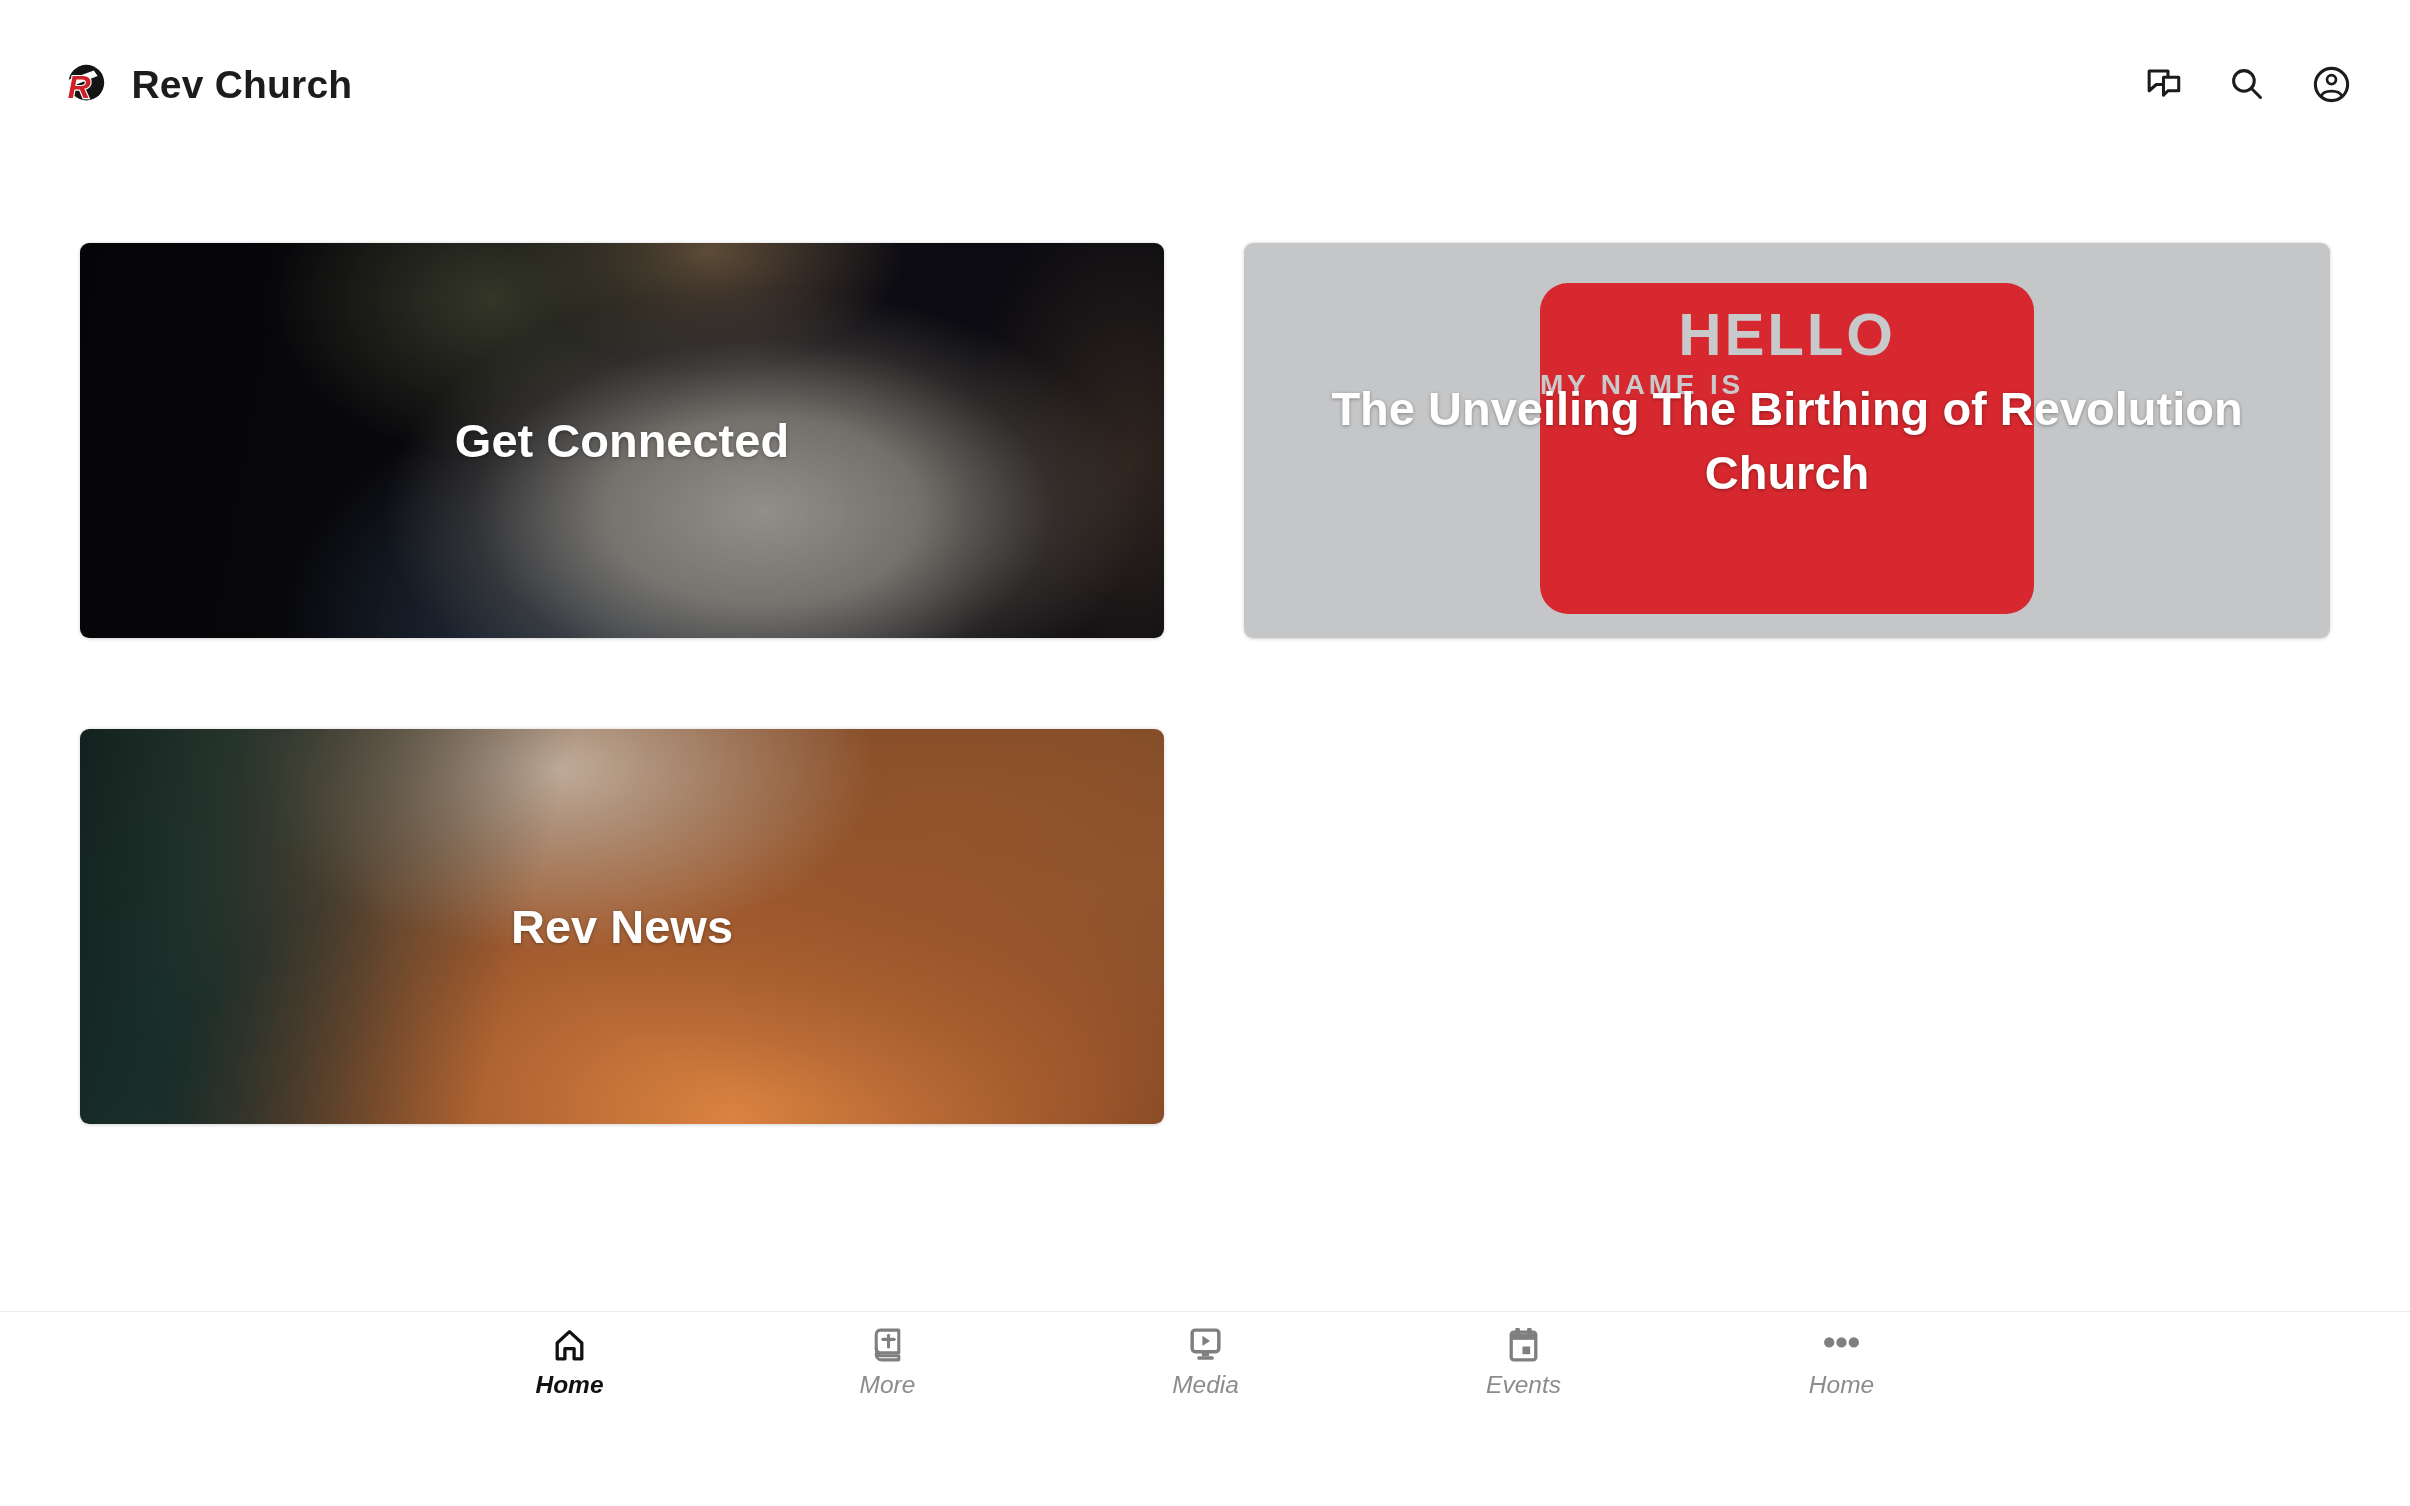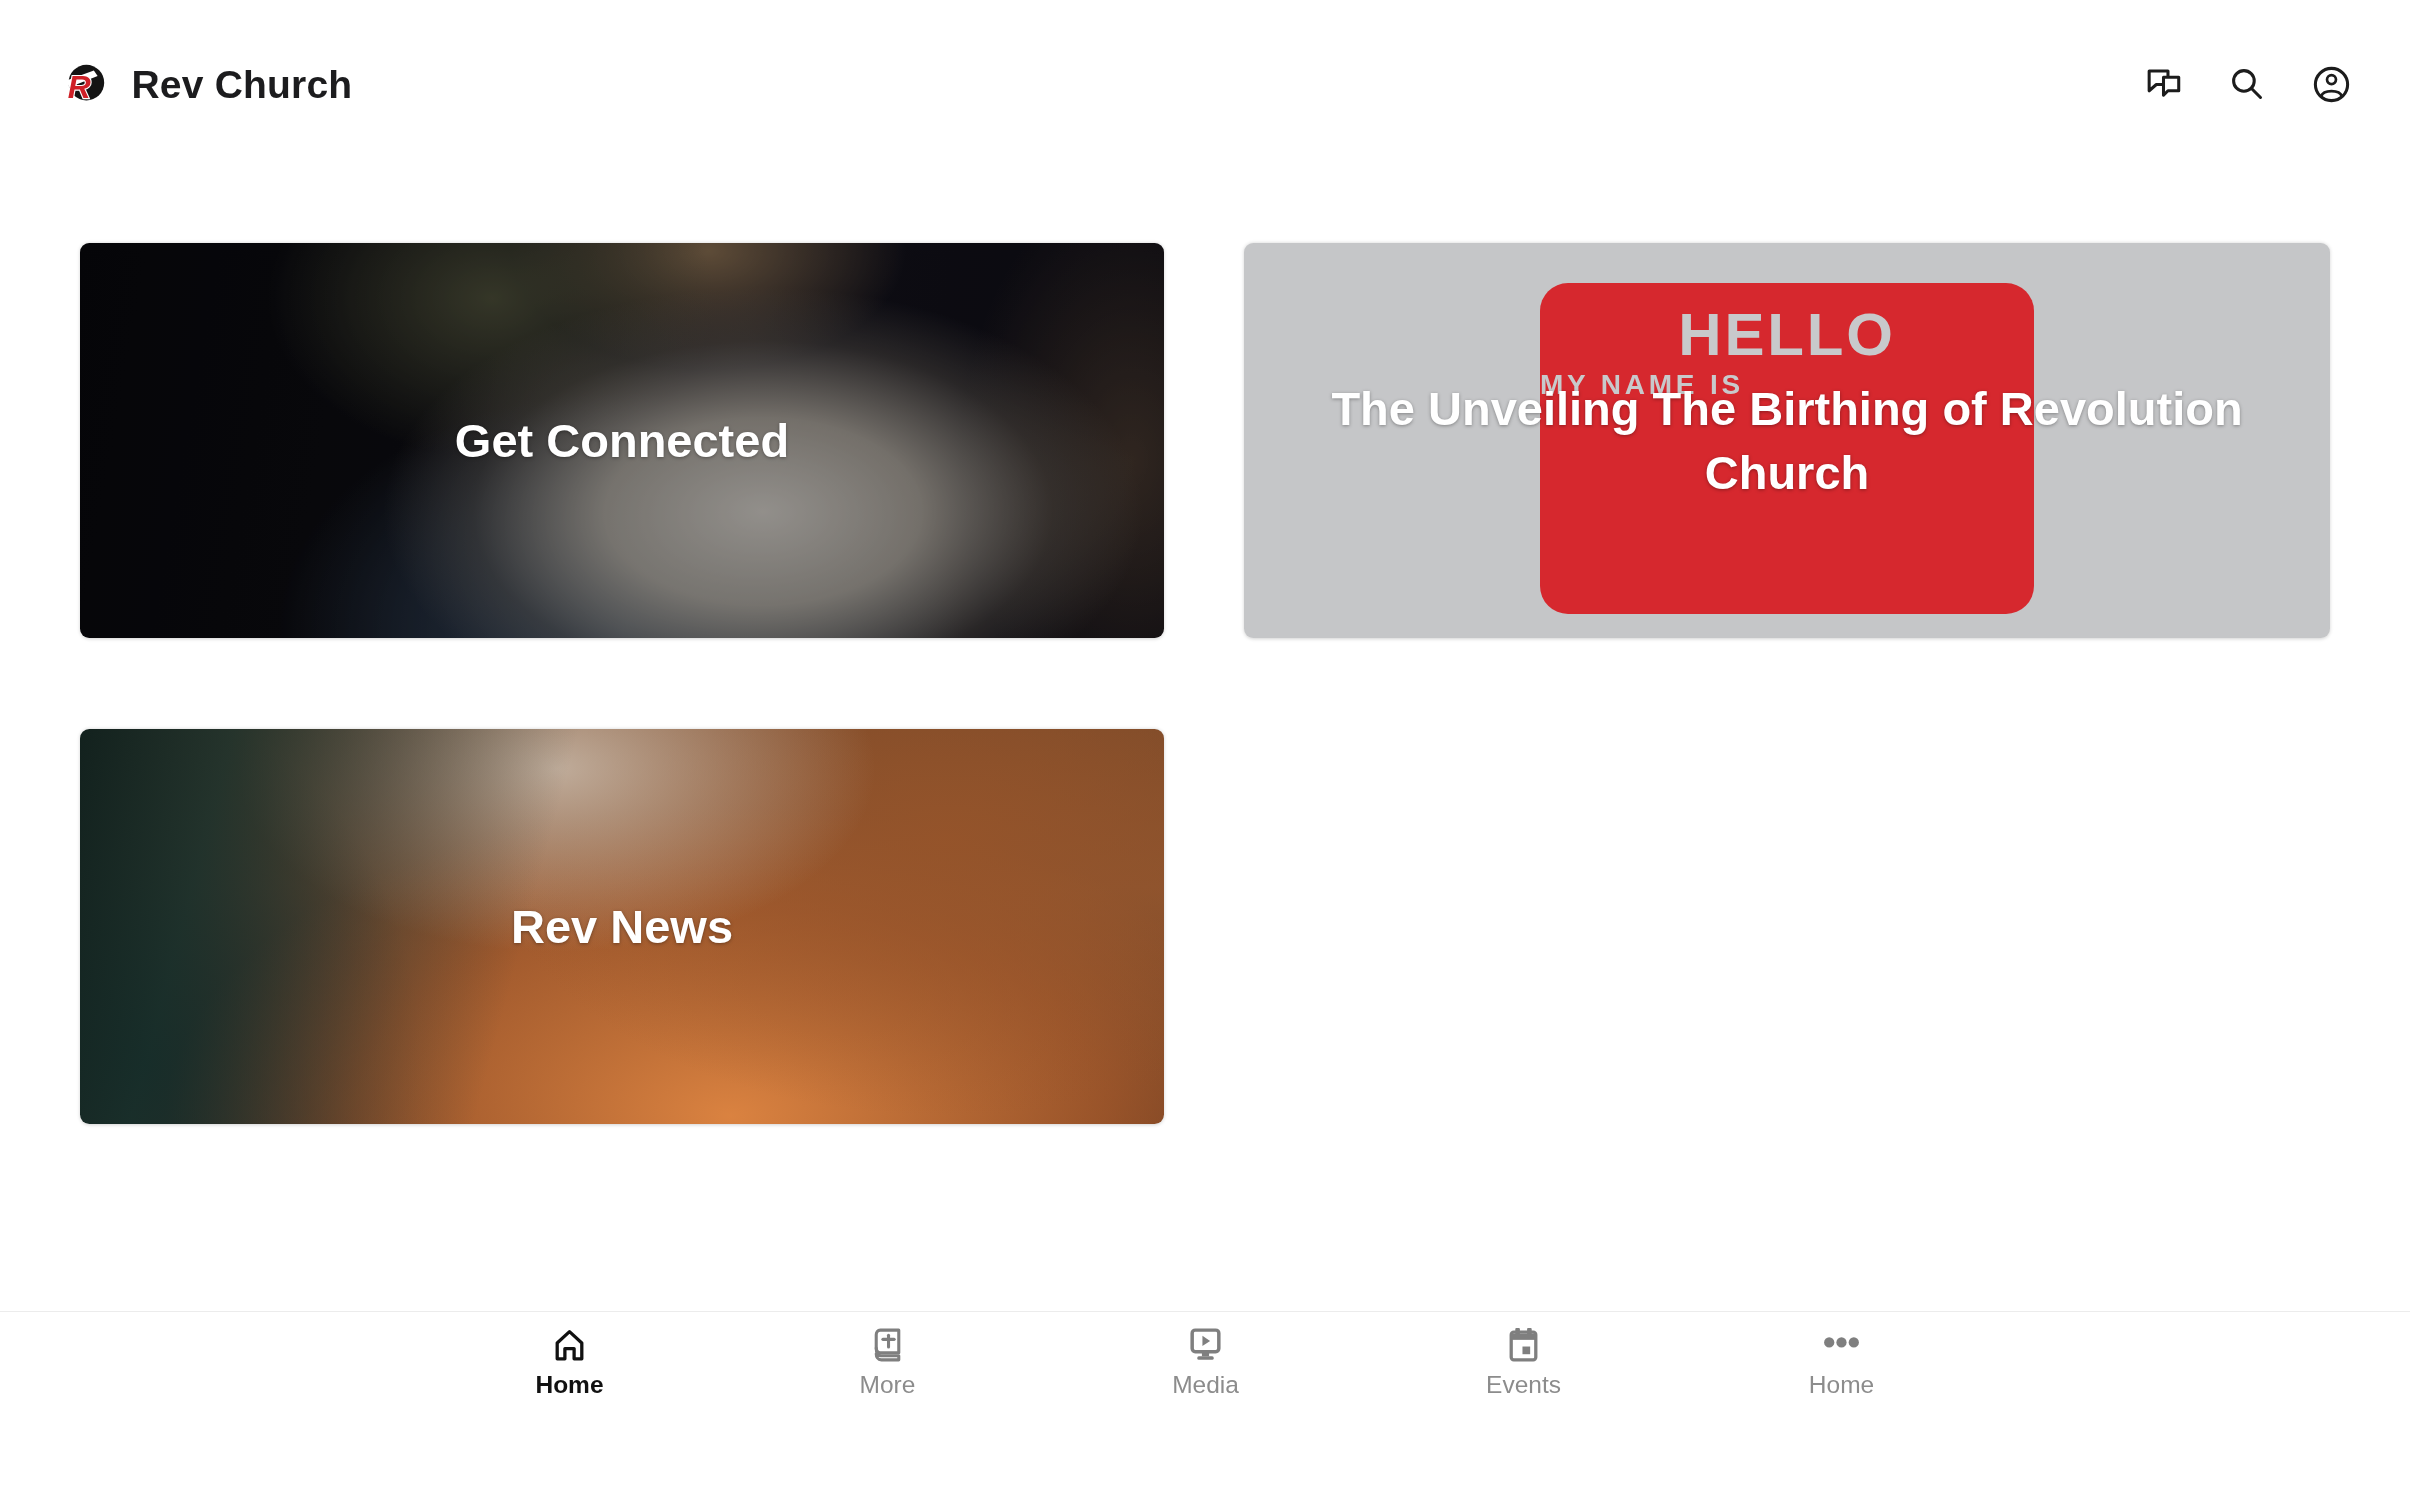--- a/index.html
+++ b/index.html
@@ -106,21 +106,21 @@
     position:absolute; left:0; right:0; top:1311px; height:113px;
     background:#ffffff; border-top:1.9px solid #ececec;
     display:flex; justify-content:center;
   }
   .nav-item {
     width:318px; padding-top:13px;
     display:flex; flex-direction:column; align-items:center; gap:4.7px;
     cursor:pointer;
   }
   .nav-item .nicon { width:41px; height:41px; }
-  .nav-label { font-size:24.5px; color:#8c8c8c; }
+  .nav-label { font-size:24.5px; color:#8c8c8c;font-style:italic; }
   .nav-item.active .nav-label { color:#111111; font-weight:700; }
 
   
   .android-nav {
     position:absolute; left:0; right:0; bottom:0; height:83px; background:#ffffff;
   }
 </style>
 </head>
 <body>
 

